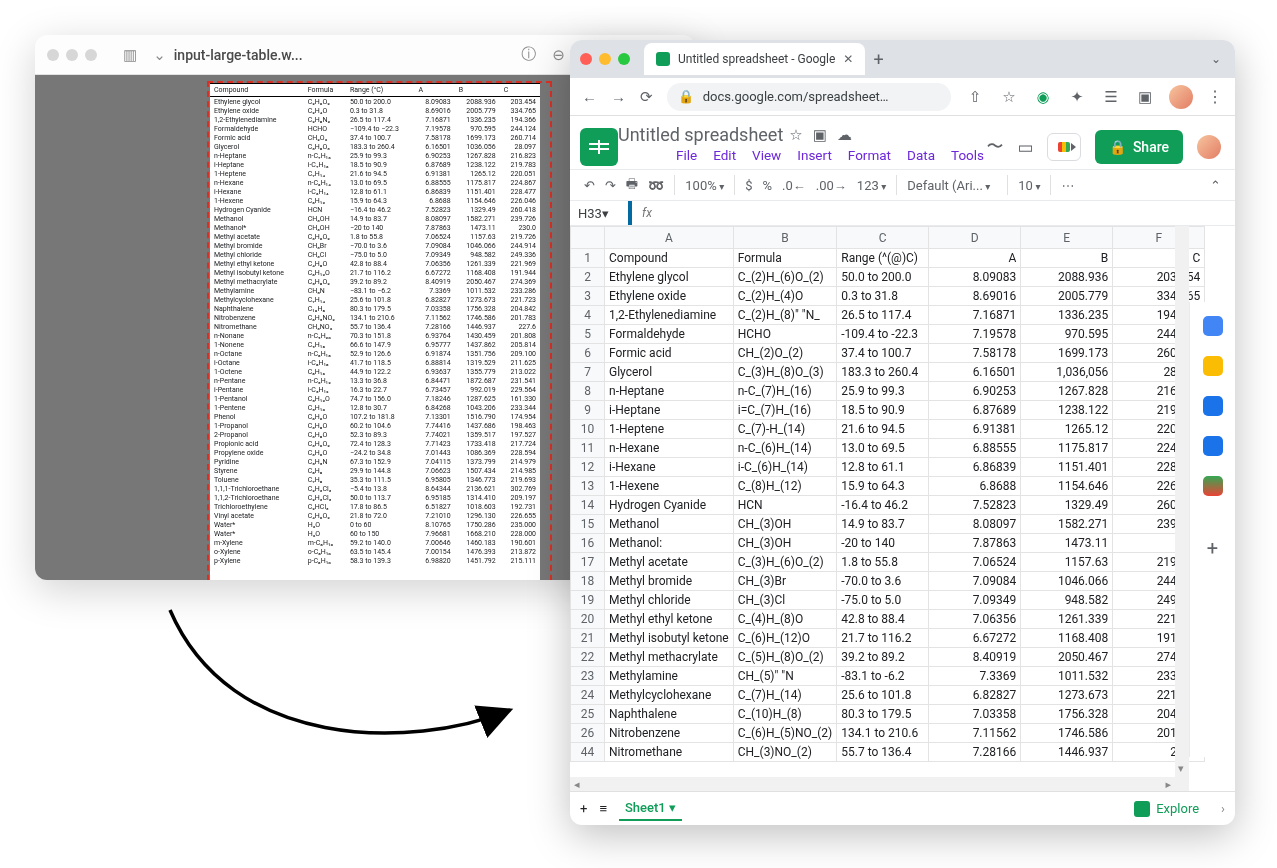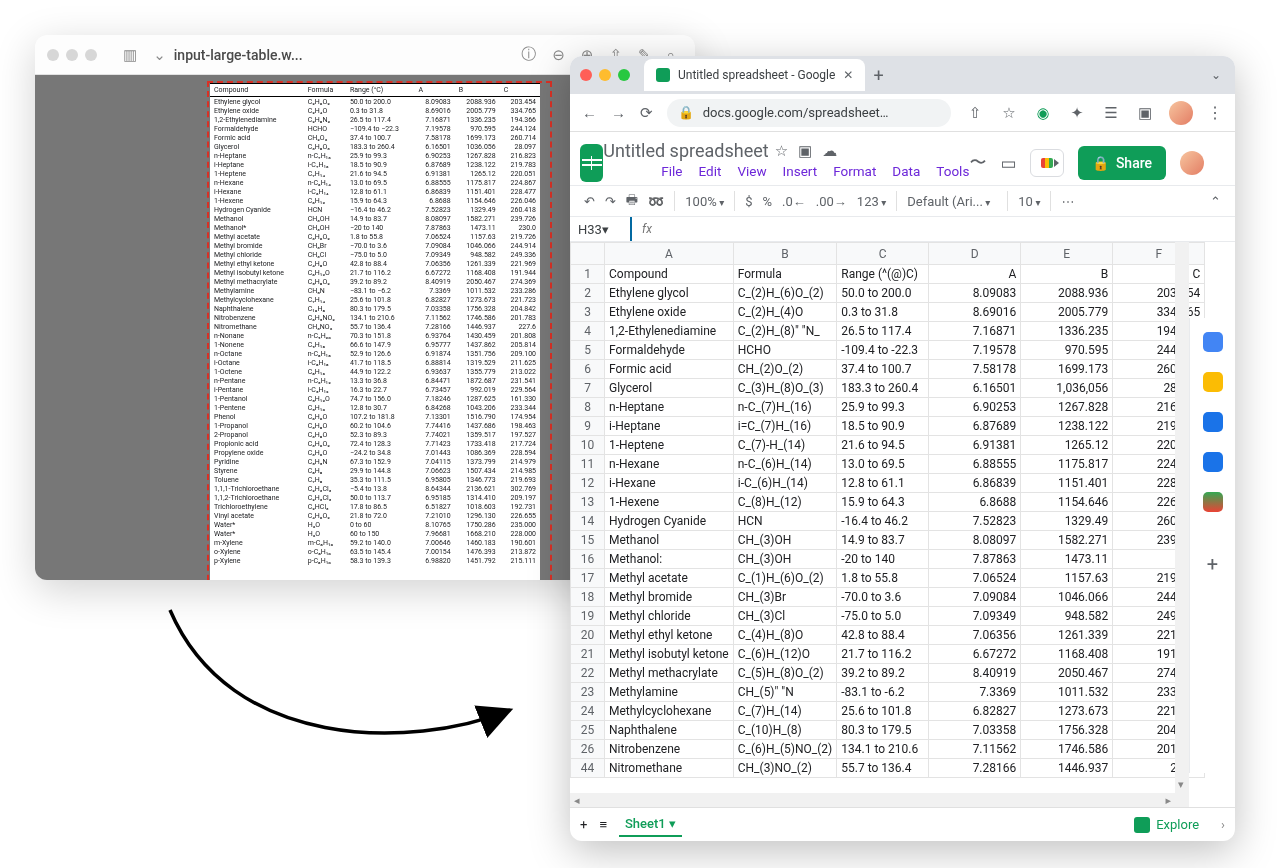--- a/index.html
+++ b/index.html
@@ -24,56 +24,56 @@
   .dashed{position:absolute;left:172px;top:6px;width:345px;height:520px;border:2.5px dashed #d93025;pointer-events:none}
   .tbl{width:100%;font-size:7px;border-collapse:collapse}
   .tbl th{border-top:1px solid #000;border-bottom:1px solid #000;text-align:left;padding:2px 4px;font-weight:400}
   .tbl td{padding:.5px 4px;white-space:nowrap}
   .tbl td.n{text-align:right}
 
   
   .arrow{position:absolute;left:150px;top:600px}
 
   
-  .sheets-window{position:absolute;left:570px;top:56px;width:665px;height:785px;
+  .sheets-window{position:absolute;left:570px;top:40px;width:665px;height:785px;
     border-radius:12px;box-shadow:0 10px 40px rgba(0,0,0,.25);background:#fff;overflow:hidden;display:flex;flex-direction:column}
   .chrome-tabs{height:38px;background:#dee1e6;display:flex;align-items:center;padding-left:10px}
   .chrome-tabs .traffic{margin-right:14px}
   .chrome-tabs .dot.r{background:#ff5f57}.chrome-tabs .dot.y{background:#febc2e}.chrome-tabs .dot.g{background:#28c840}
   .tab{background:#fff;border-radius:8px 8px 0 0;height:32px;display:flex;align-items:center;padding:0 12px;gap:8px;font-size:12px;color:#3c4043}
   .tab .x{color:#5f6368}
   .newtab{margin-left:8px;color:#5f6368;font-size:18px}
   .chev{margin-left:auto;margin-right:14px;color:#5f6368}
   .chrome-addr{height:38px;display:flex;align-items:center;gap:14px;padding:0 12px;background:#fff;border-bottom:1px solid #e0e0e0}
   .chrome-addr .nav{color:#5f6368;font-size:15px}
   .omnibox{flex:1;background:#f1f3f4;border-radius:18px;height:28px;display:flex;align-items:center;padding:0 12px;gap:8px;color:#3c4043;font-size:13px}
   .ext{width:20px;height:20px;color:#5f6368;display:flex;align-items:center;justify-content:center;font-size:15px}
   .avatar{width:24px;height:24px;border-radius:50%;background:linear-gradient(135deg,#f7c59f,#e37d64)}
   .menu-dots{color:#5f6368;font-size:16px}
 
   .sheets-chrome{display:flex;flex-direction:column;flex:1;min-height:0}
-  .sh-topbar{display:flex;align-items:center;padding:8px 31px 0 10px;}
+  .sh-topbar{display:flex;align-items:center;padding:8px 14px 0 10px;}
   .sh-logo{width:38px;height:38px;background:#0f9d58;border-radius:6px;display:flex;align-items:center;justify-content:center}
   .sh-logo div{width:20px;height:14px;background:#fff;display:grid;grid-template:repeat(3,1fr)/repeat(2,1fr);gap:1.5px}
   .sh-logo div span{background:#0f9d58}
   .sh-title{font-size:18px;color:#5f6368}
   .sh-titleicons{color:#5f6368;font-size:15px;display:flex;gap:10px;margin-left:6px}
   .sh-right{margin-left:auto;display:flex;align-items:center;gap:14px}
   .ico{color:#5f6368;font-size:17px}
   .meet-badge{width:34px;height:28px;border-radius:6px;border:1px solid #dadce0;display:flex;align-items:center;justify-content:center;background:#fff;position:relative}
   .meet-badge::after{content:"";border-left:5px solid #5f6368;border-top:4px solid transparent;border-bottom:4px solid transparent;position:absolute;right:4px}
   .share-btn{background:#0f9d58;color:#fff;border-radius:6px;height:34px;display:flex;align-items:center;gap:6px;padding:0 14px;font-size:14px;font-weight:500}
   .menus{display:flex;gap:16px;padding:2px 0 6px 58px;font-size:13.5px;color:#6d28d9}
 
   .sh-toolbar{display:flex;align-items:center;gap:10px;padding:4px 14px;border-top:1px solid #e8eaed;border-bottom:1px solid #e8eaed;color:#5f6368;font-size:13px}
   .sh-toolbar .sep{width:1px;height:20px;background:#e0e0e0}
   .dd::after{content:" ▾";font-size:10px;color:#5f6368}
 
   .fx-row{display:flex;align-items:center;border-bottom:1px solid #e8eaed}
-  .namebox{width:62px;height:24px;border-right:2px solid #0369a1;padding:0 8px;font-size:13px;color:#3c4043;display:flex;align-items:center}
+  .namebox{width:62px;height:24px;border-right:4px solid #0369a1;padding:0 8px;font-size:13px;color:#3c4043;display:flex;align-items:center}
   .fx{width:30px;text-align:center;color:#777;font-style:italic}
 
   .grid-wrap{flex:1;overflow:hidden;position:relative}
   table.sheet{border-collapse:collapse;table-layout:fixed;font-size:12px}
   .sheet th,.sheet td{border:1px solid #e3e3e3;height:19px;padding:0 4px;overflow:hidden;white-space:nowrap;text-overflow:clip}
   .sheet thead th{background:#f8f9fa;color:#5f6368;font-weight:400;text-align:center;height:22px}
   .sheet .rh{background:#f8f9fa;color:#5f6368;text-align:center;width:34px}
   .sheet .corner{background:#f8f9fa;width:34px}
   .colA{width:92px}.colB{width:92px}.colC{width:92px}.colD{width:92px}.colE{width:92px}.colF{width:92px}
   .num{text-align:right}
@@ -819,21 +819,21 @@
               <td class="colA">Methanol:</td>
               <td class="colB">CH_(3)OH</td>
               <td class="colC">-20 to 140</td>
               <td class="colD num">7.87863</td>
               <td class="colE num">1473.11</td>
               <td class="colF num">230</td>
             </tr>
             <tr>
               <td class="rh">17</td>
               <td class="colA">Methyl acetate</td>
-              <td class="colB">C_(1)H_(6)O_(2)</td>
+              <td class="colB">C_(3)H_(6)O_(2)</td>
               <td class="colC">1.8 to 55.8</td>
               <td class="colD num">7.06524</td>
               <td class="colE num">1157.63</td>
               <td class="colF num">219.726</td>
             </tr>
             <tr>
               <td class="rh">18</td>
               <td class="colA">Methyl bromide</td>
               <td class="colB">CH_(3)Br</td>
               <td class="colC">-70.0 to 3.6</td>

